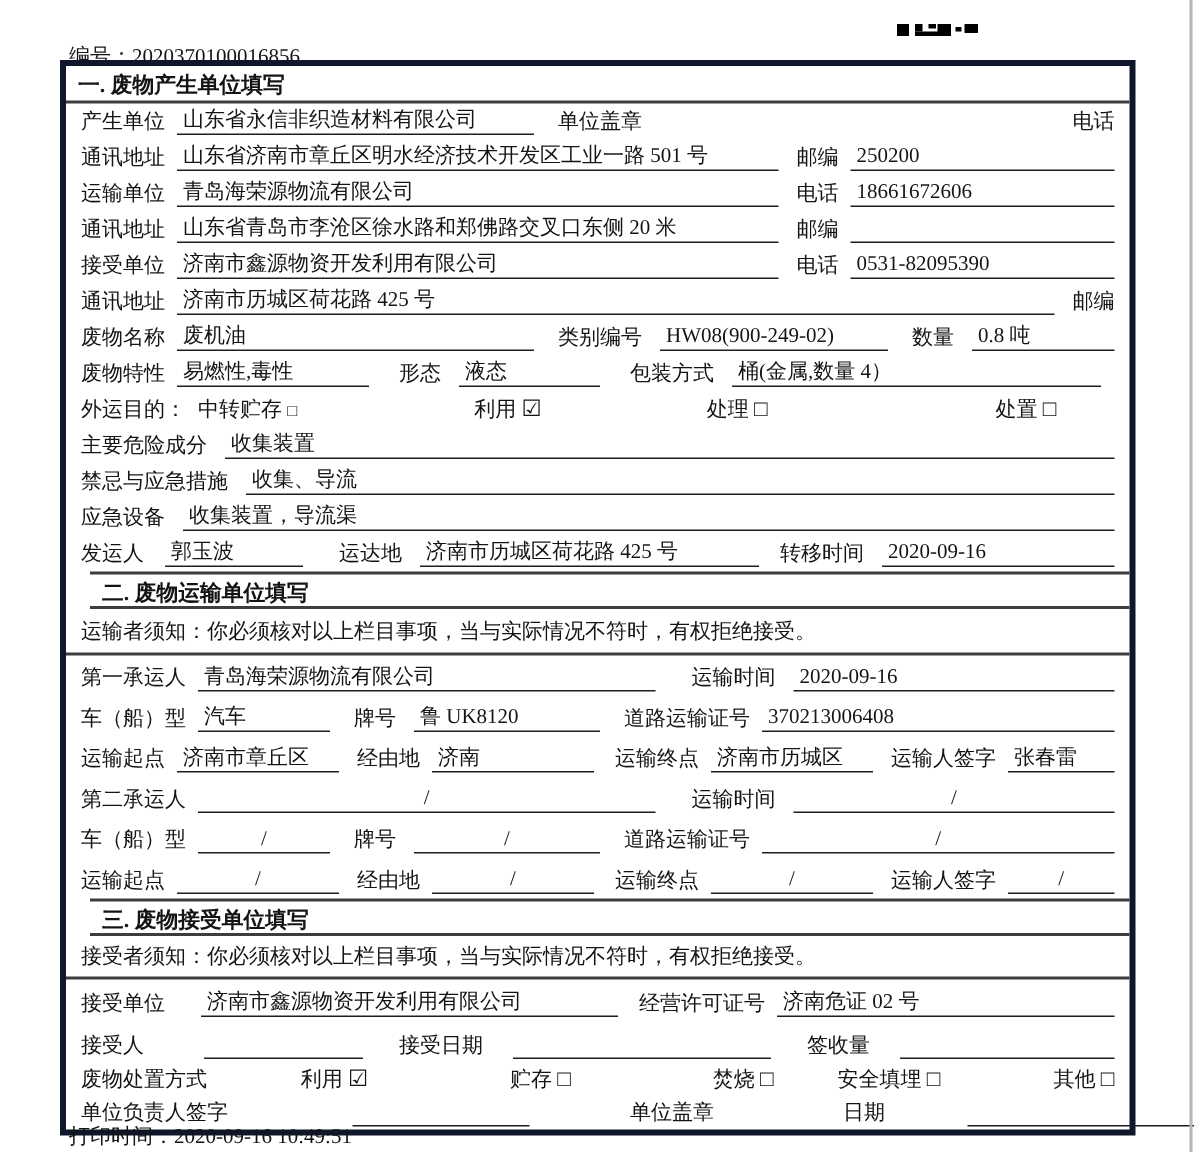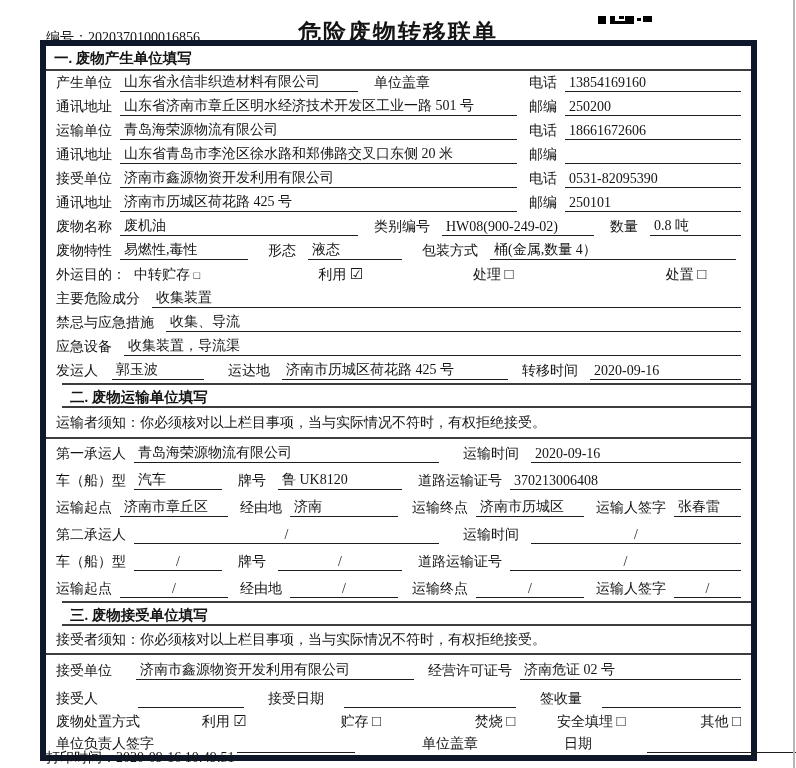--- a/index.html
+++ b/index.html
@@ -13,21 +13,21 @@
 
   
   .header { position:absolute; top:16px; left:0; width:796px; height:40px; }
   .doc-no { position:absolute; left:46px; top:13px; white-space:nowrap; }
   .doc-title { position:absolute; left:0; top:1px; width:100%; text-align:center;
                font-size:23px; font-weight:bold; letter-spacing:2px; }
   .qr { position:absolute; left:598px; top:0; width:54px; height:9px; }
   .qr i { position:absolute; background:#000; display:block; }
 
   
-  .form { position:absolute; left:40px; top:40px; width:717px; border:6px solid #0f172a; background:#fff; }
+  .form { position:absolute; left:40px; top:40px; width:717px; border:4px solid #0f172a; background:#fff; }
   .sec-title { height:25px; padding:3px 8px 0 8px; font-weight:bold; font-size:14.5px;
                border-bottom:2px solid #3d3d3d; }
   .sec-title.mid { border-top:2px solid #3d3d3d;margin-left:16px; }
   .notice { height:31px; display:flex; align-items:center; padding:0 10px;
             border-bottom:2px solid #3d3d3d; white-space:nowrap; }
   .row { display:flex; align-items:flex-end; height:24px; padding:0 10px 3px 10px; }
   .row.h27 { height:27px; }
   .row.h28 { height:28px; }
   .row.h23 { height:23px;justify-content:space-between; }
   .row.h21 { height:21px; padding-bottom:2px;gap:43px; }
@@ -50,21 +50,20 @@
 
   .footer { position:absolute; left:46px; top:749px; white-space:nowrap; }
 </style>
 </head>
 <body>
 
 <div class="header">
   <div class="doc-no">
     <span>编号：</span><span>2020370100016856</span>
   </div>
-  <div class="doc-title">危险废物转移联单</div>
   <div class="qr">
     <i style="left:0;top:0;width:8px;height:8px"></i>
     <i style="left:12px;top:0;width:5px;height:5px"></i>
     <i style="left:12px;top:5px;width:18px;height:3px"></i>
     <i style="left:21px;top:0;width:5px;height:3px"></i>
     <i style="left:27px;top:0;width:9px;height:8px"></i>
     <i style="left:39px;top:2px;width:4px;height:3px"></i>
     <i style="left:45px;top:0;width:9px;height:6px"></i>
   </div>
 </div>
@@ -72,21 +71,20 @@
 <div class="form">
 
   <div class="sec-title">一. 废物产生单位填写</div>
 
   <div class="row">
     <span class="lbl">产生单位</span>
     <span class="val w-name ml8">山东省永信非织造材料有限公司</span>
     <span class="lbl ml16">单位盖章</span>
     <span class="spacer"></span>
     <span class="lbl">电话</span>
-    <span class="val w-rcol ml8">13854169160</span>
   </div>
 
   <div class="row">
     <span class="lbl">通讯地址</span>
     <span class="val grow ml8">山东省济南市章丘区明水经济技术开发区工业一路 501 号</span>
     <span class="lbl ml12">邮编</span>
     <span class="val w-rcol ml8">250200</span>
   </div>
 
   <div class="row">
@@ -107,21 +105,20 @@
     <span class="lbl">接受单位</span>
     <span class="val grow ml8">济南市鑫源物资开发利用有限公司</span>
     <span class="lbl ml12">电话</span>
     <span class="val w-rcol ml8">0531-82095390</span>
   </div>
 
   <div class="row">
     <span class="lbl">通讯地址</span>
     <span class="val grow ml8">济南市历城区荷花路 425 号</span>
     <span class="lbl ml12">邮编</span>
-    <span class="val w-rcol ml8">250101</span>
   </div>
 
   <div class="row">
     <span class="lbl">废物名称</span>
     <span class="val w-name ml8">废机油</span>
     <span class="lbl ml16">类别编号</span>
     <span class="val w-code ml12">HW08(900-249-02)</span>
     <span class="lbl ml16">数量</span>
     <span class="val grow ml12">0.8 吨</span>
   </div>

